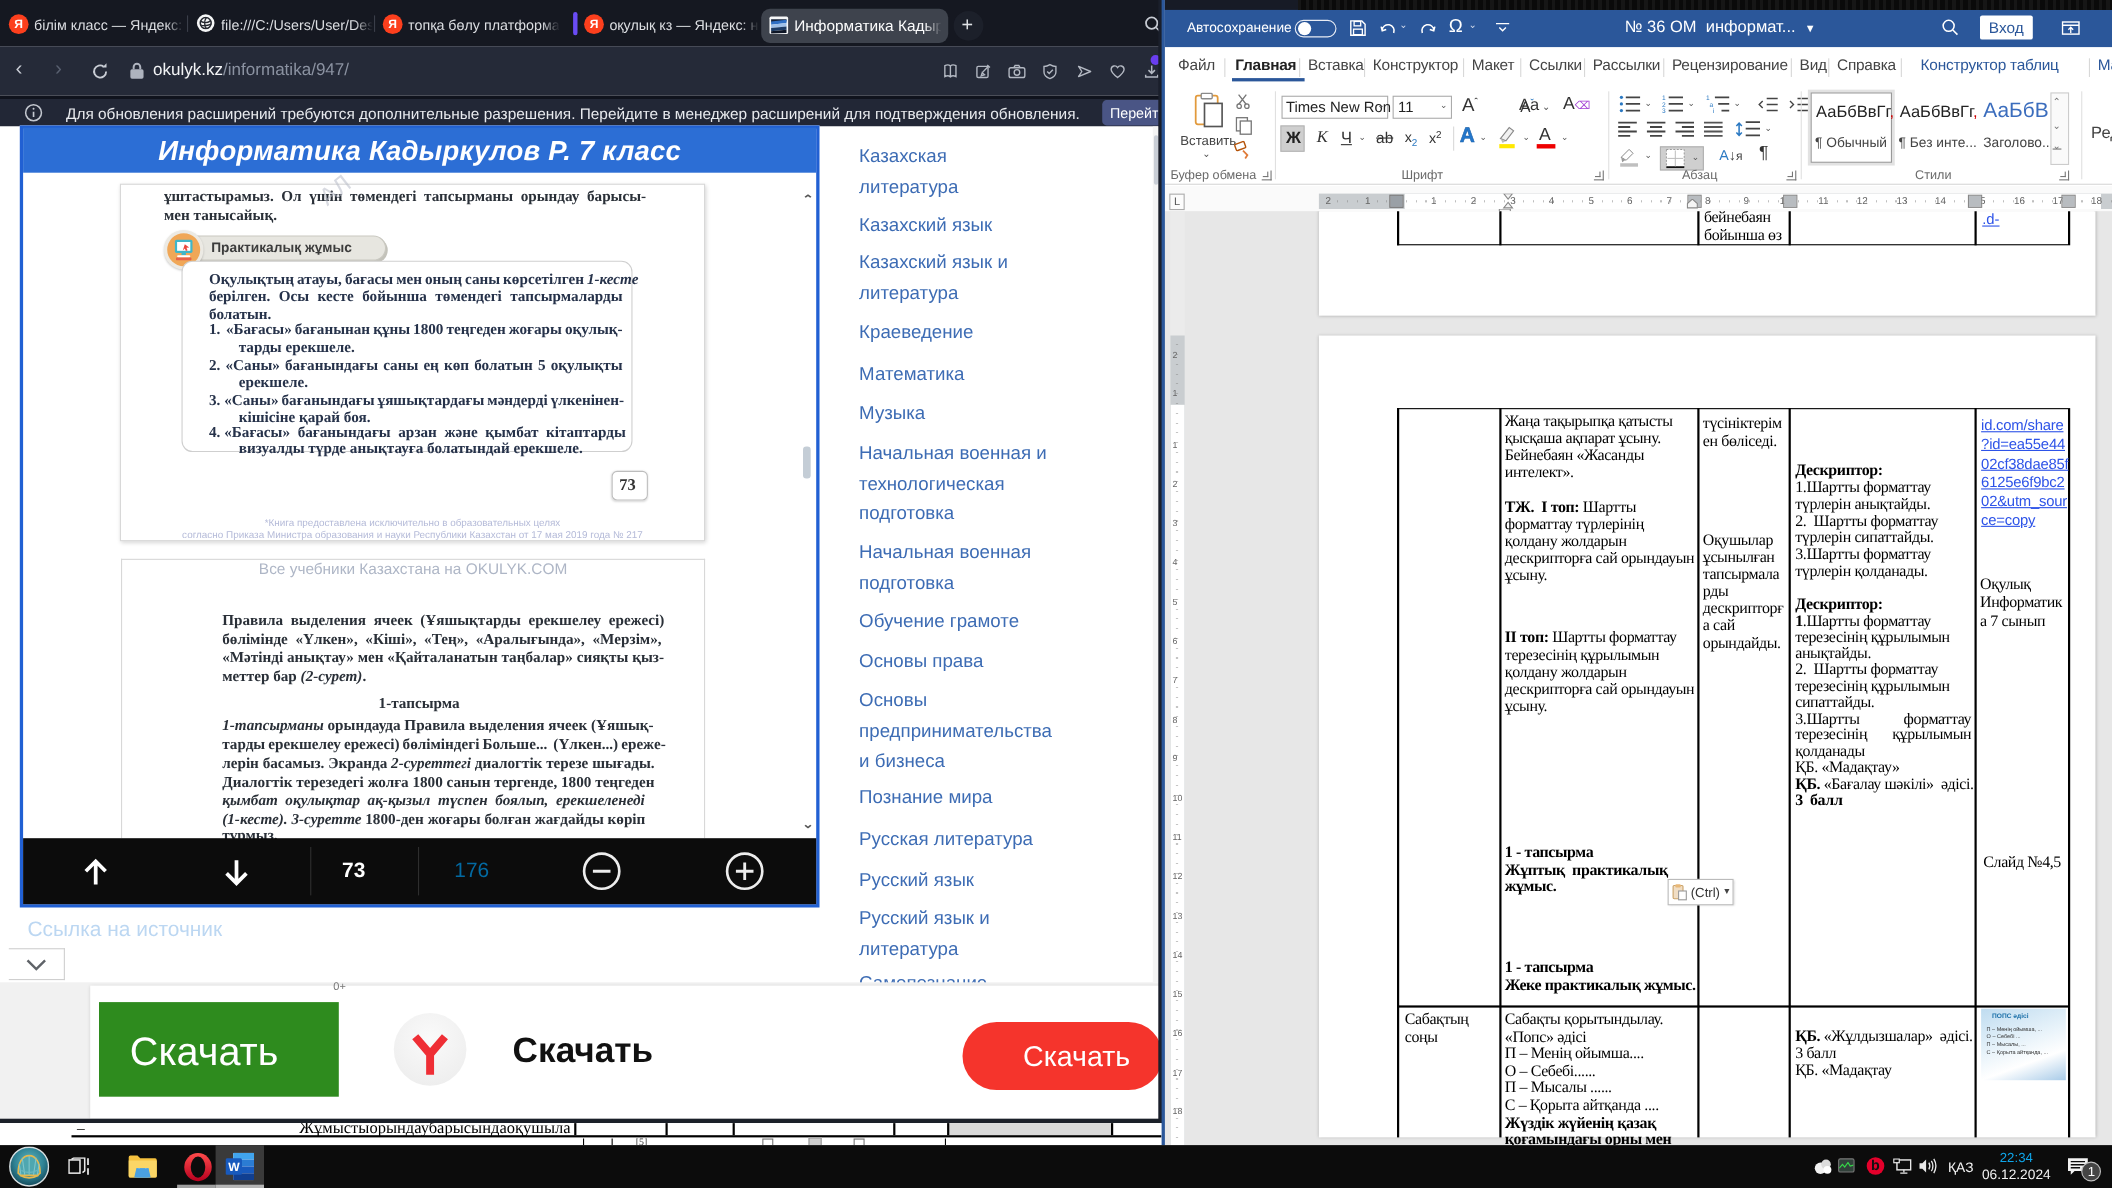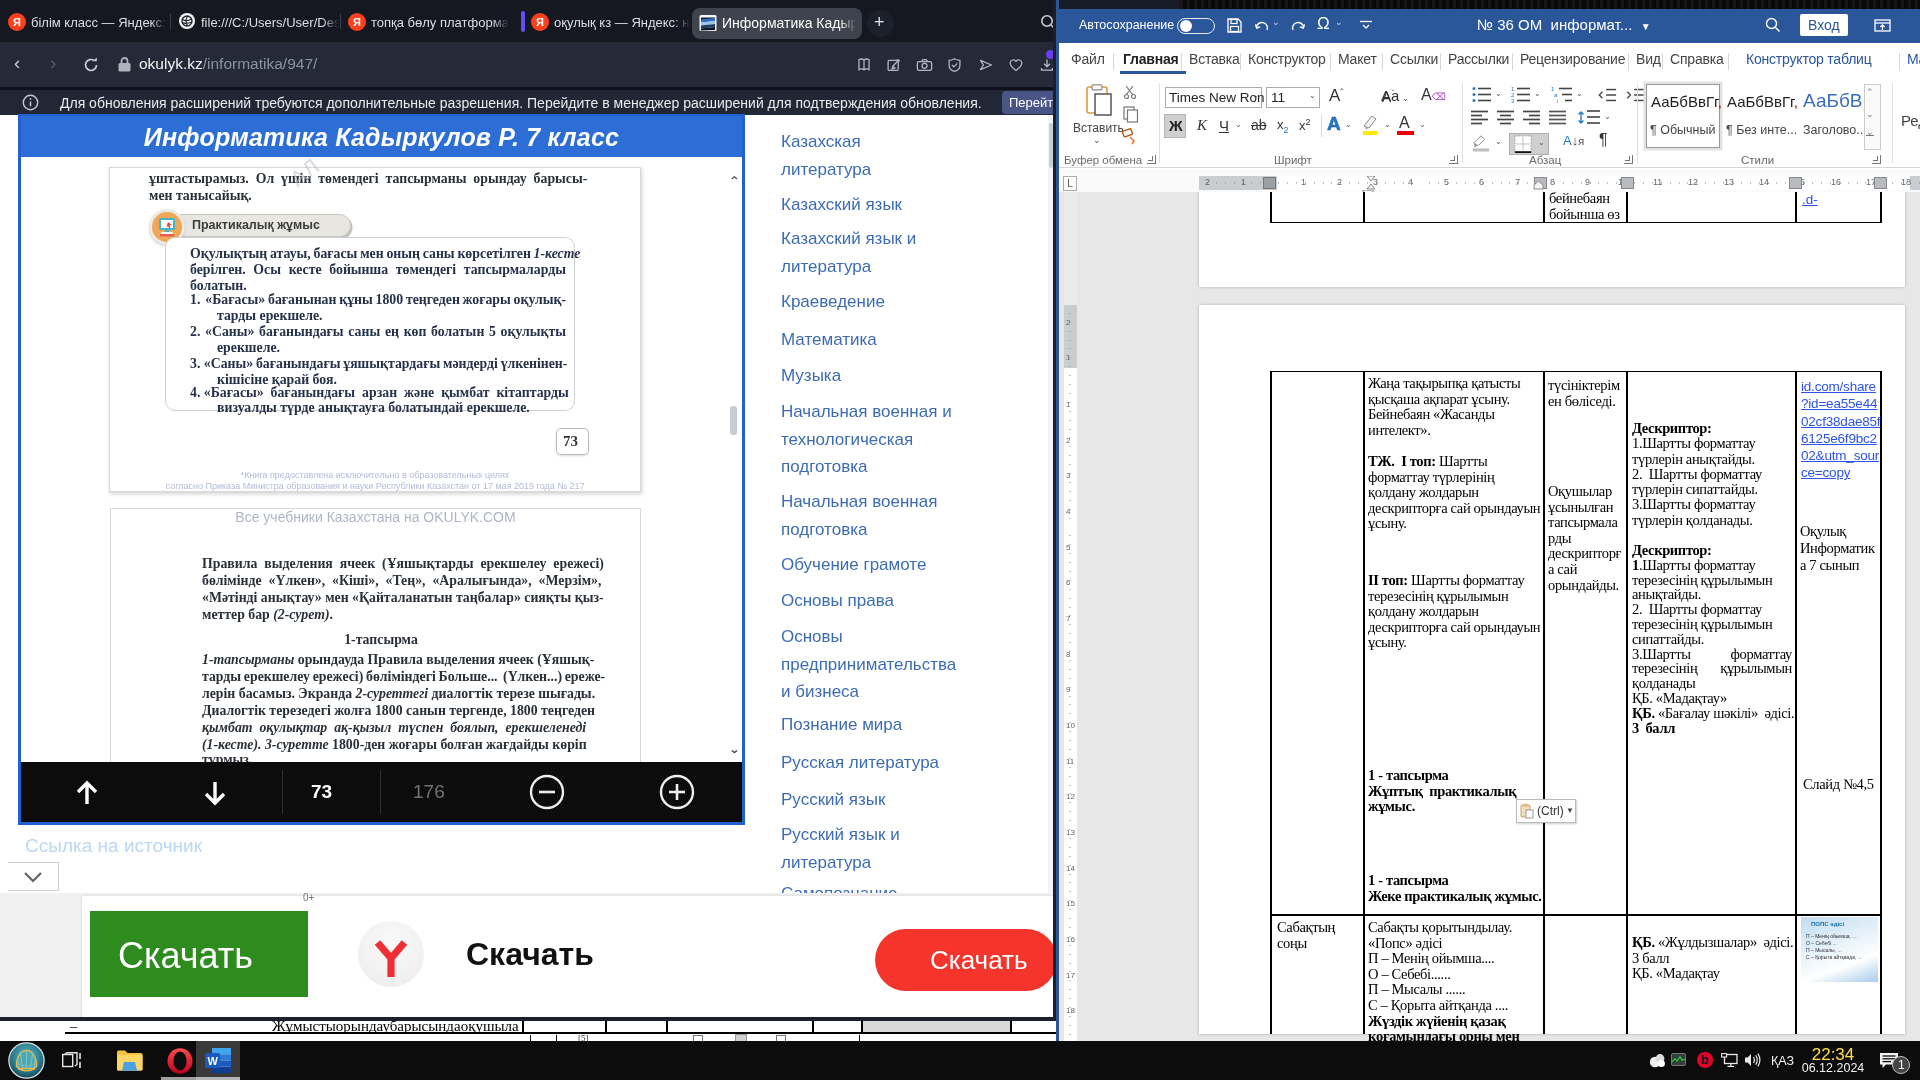--- a/index.html
+++ b/index.html
@@ -196,21 +196,21 @@
     <div class="abs" style="left:21px;top:762px;width:721px;height:60px;background:#0c0c0c;"></div>
     <svg class="abs" style="left:72px;top:778px;" width="30" height="30" viewBox="0 0 30 30">
         <path d="M15 26 V6 M6 14 L15 5 L24 14" fill="none" stroke="#fff" stroke-width="3.4"></path>
       </svg>
     <svg class="abs" style="left:200px;top:778px;" width="30" height="30" viewBox="0 0 30 30">
         <path d="M15 4 V24 M6 16 L15 25 L24 16" fill="none" stroke="#fff" stroke-width="3.4"></path>
       </svg>
     <div class="abs" style="left:282px;top:770px;width:1px;height:44px;background:#2e2e2e;"></div>
     <div class="abs" style="left:311px;top:781px;font-size:19px;font-weight:700;color:#fff;">73</div>
     <div class="abs" style="left:380px;top:770px;width:1px;height:44px;background:#2e2e2e;"></div>
-    <div class="abs" style="left:413px;top:781px;font-size:19px;color:#737373;">176</div>
+    <div class="abs" style="left:413px;top:781px;font-size:19px;color:#0369a1;">176</div>
     <svg class="abs" style="left:528px;top:773px;" width="38" height="38" viewBox="0 0 38 38">
         <circle cx="19" cy="19" r="16" fill="none" stroke="#ededed" stroke-width="2.4"></circle>
         <line x1="11" y1="19" x2="27" y2="19" stroke="#ededed" stroke-width="2.6"></line>
       </svg>
     <svg class="abs" style="left:658px;top:773px;" width="38" height="38" viewBox="0 0 38 38">
         <circle cx="19" cy="19" r="16" fill="none" stroke="#ededed" stroke-width="2.4"></circle>
         <line x1="11" y1="19" x2="27" y2="19" stroke="#ededed" stroke-width="2.6"></line>
         <line x1="19" y1="11" x2="19" y2="27" stroke="#ededed" stroke-width="2.6"></line>
       </svg>
 
@@ -719,21 +719,21 @@
       <rect x="3.5" y="1.5" width="12.5" height="9" fill="none" stroke="#e8e8e8" stroke-width="1.3"></rect>
       <line x1="9.8" y1="10.5" x2="9.8" y2="13" stroke="#e8e8e8" stroke-width="1.2"></line>
       <line x1="6.5" y1="13.4" x2="13" y2="13.4" stroke="#e8e8e8" stroke-width="1.2"></line>
       <rect x="0.6" y="0.6" width="5" height="3.4" fill="#0c0c0c" stroke="#e8e8e8" stroke-width="1.1"></rect>
     </svg>
     <svg class="abs" style="left:1744px;top:11px;" width="18" height="16" viewBox="0 0 18 16">
       <path d="M1 5.5 H3.6 L7 2 V14 L3.6 10.5 H1 Z" fill="#e8e8e8"></path>
       <path d="M9.5 5 Q11.3 8 9.5 11 M11.8 3.3 Q14.6 8 11.8 12.7 M14 1.6 Q17.8 8 14 14.4" fill="none" stroke="#e8e8e8" stroke-width="1.2"></path>
     </svg>
     <div class="abs" style="left:1771px;top:13px;font-size:12.5px;color:#f2f2f2;">ҚАЗ</div>
-    <div class="abs" style="left:1800px;top:4px;width:66px;text-align:center;font-size:17px;color:#fde047;">22:34</div>
+    <div class="abs" style="left:1800px;top:4px;width:66px;text-align:center;font-size:12px;color:#0ea5e9;">22:34</div>
     <div class="abs" style="left:1800px;top:20px;width:66px;text-align:center;font-size:12.5px;color:#f2f2f2;">06.12.2024</div>
     <svg class="abs" style="left:1879px;top:11px;" width="21" height="19" viewBox="0 0 21 19">
       <path d="M1 1 H19 V12.5 H7 L3.5 16 V12.5 H1 Z" fill="#f2f2f2"></path>
       <line x1="3.5" y1="4" x2="16.5" y2="4" stroke="#0c0c0c" stroke-width="1.3"></line>
       <line x1="3.5" y1="6.8" x2="16.5" y2="6.8" stroke="#0c0c0c" stroke-width="1.3"></line>
       <line x1="3.5" y1="9.6" x2="12" y2="9.6" stroke="#0c0c0c" stroke-width="1.3"></line>
     </svg>
     <div class="abs" style="left:1892px;top:15px;width:18px;height:18px;border-radius:50%;background:#454545;border:1px solid #c0c0c0;"></div>
     <div class="abs" style="left:1898px;top:17px;font-size:12px;color:#fff;">1</div>
   </div>

